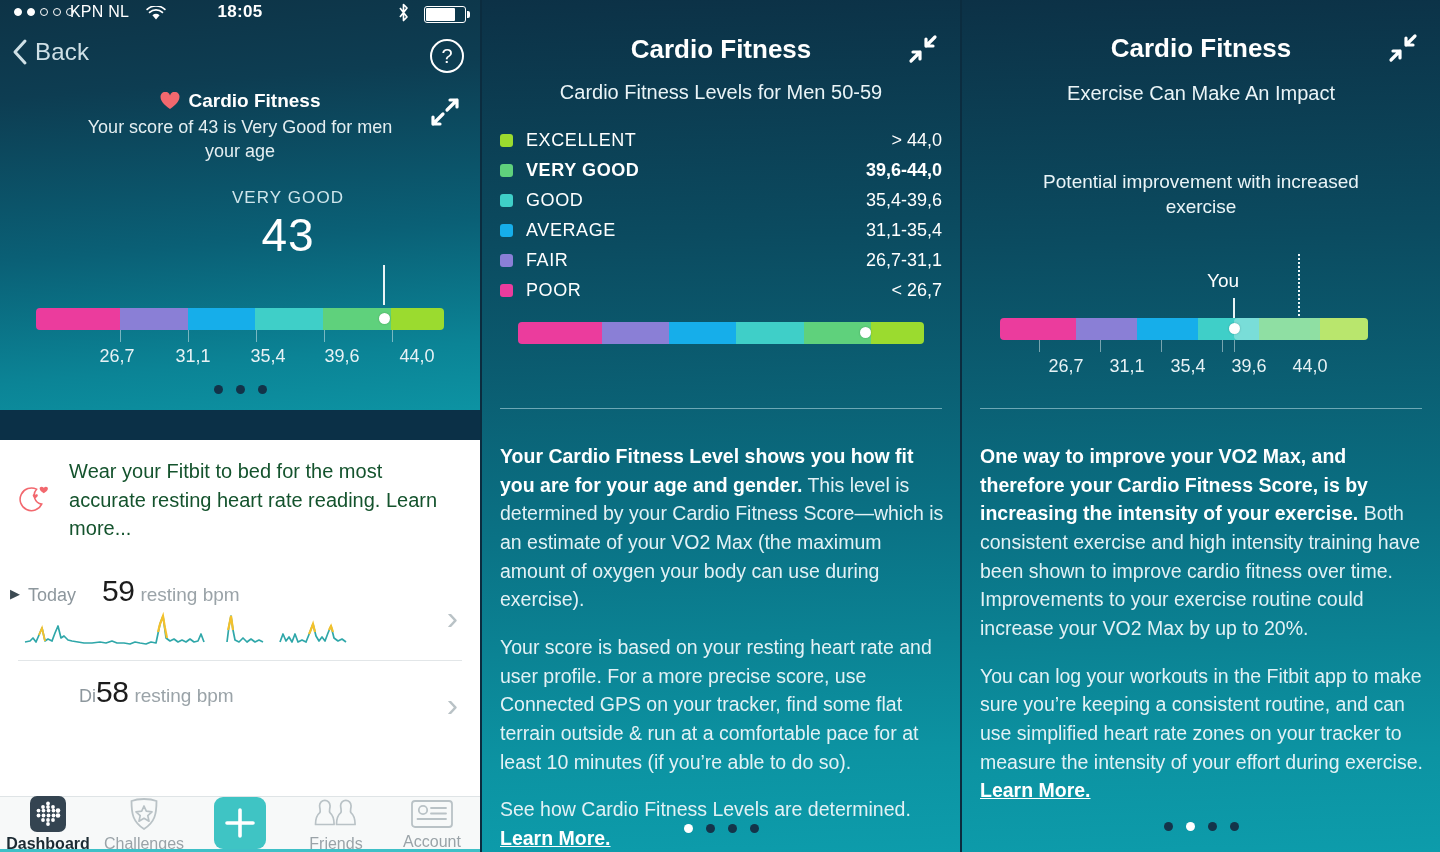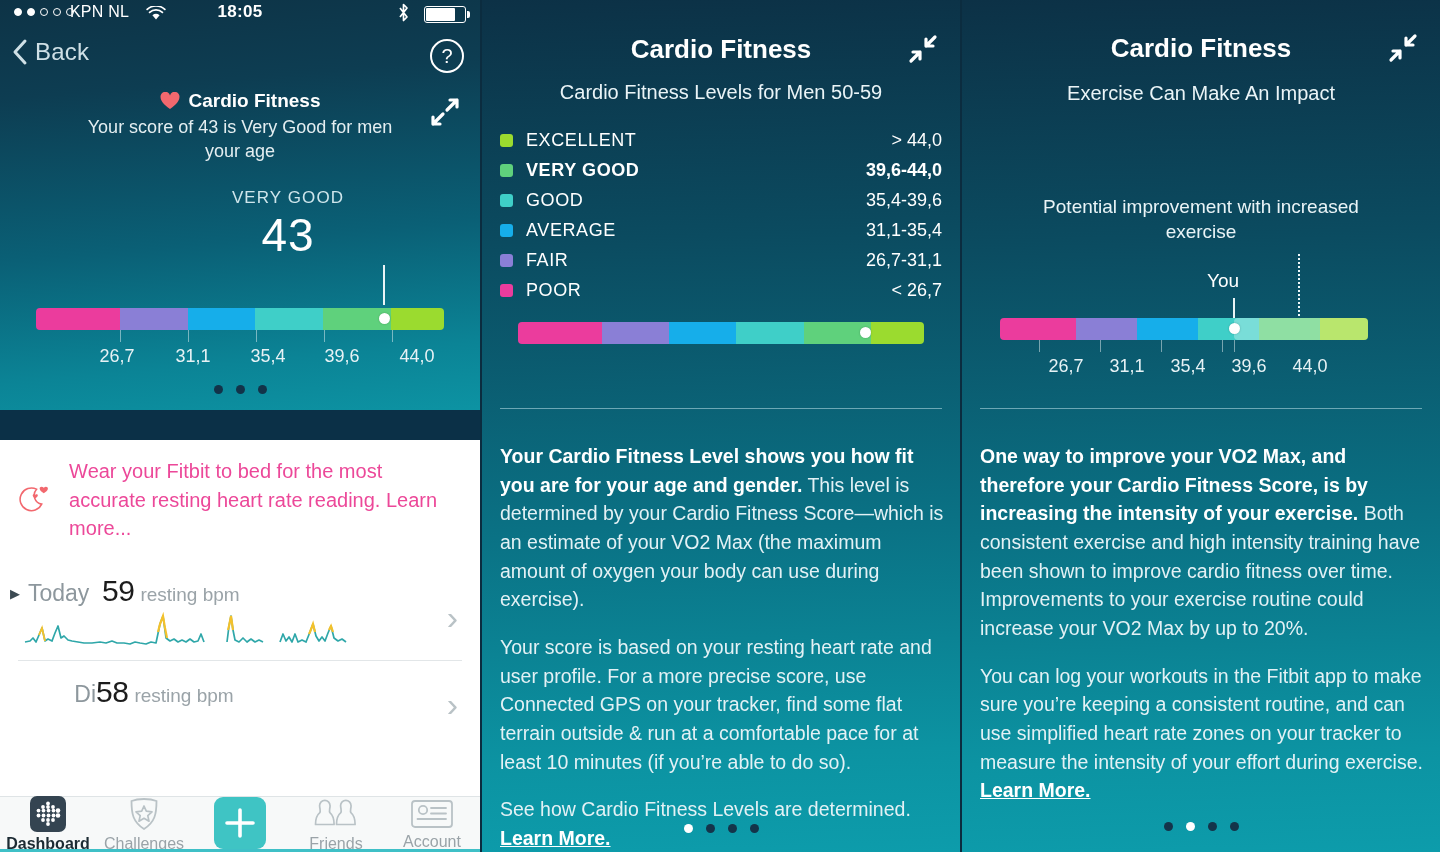--- a/index.html
+++ b/index.html
@@ -62,28 +62,28 @@
   .knob { position:absolute; width:11px; height:11px; border-radius:50%; background:#fff; box-shadow:0 0 2px rgba(0,0,0,.25); }
 
   .pagedots { position:absolute; left:0; right:0; display:flex; gap:13px; justify-content:center; }
   .pagedots i { width:9px; height:9px; border-radius:50%; background:#14344a; display:block; }
   .pagedots i.on { background:#fff; }
   .pagedots.dark i { background:#123349; }
 
   .p1-gap { height:30px; background:#0b3047; }
 
   .tipcard { height:120px; background:#fff; display:flex; align-items:center; gap:14px; padding:0 22px 0 18px; }
-  .tipcard .txt { color:#ec4899; font-size:20px; line-height:1.42; font-weight:400; }
+  .tipcard .txt { color:#14532d; font-size:20px; line-height:1.42; font-weight:400; }
 
   .weekhdr { height:40px; background:#0b3047; color:#fff; display:flex; align-items:center; padding-left:18px; font-size:20px; font-weight:700; }
 
   .dayrow { position:relative; background:#fff; }
   .dayrow .line1 { display:flex; align-items:baseline; gap:0; padding:14px 0 0 10px; }
   .dayrow .tri { color:#3c4a52; font-size:13px; margin-right:8px; position:relative; top:-3px; }
-  .dayrow .dname { color:#8d979d; font-size:23px; width:74px; }
+  .dayrow .dname { color:#8d979d; font-size:18px; width:74px; }
   .dayrow .bpm { color:#1c1c1c; font-size:30px; font-weight:400; letter-spacing:-.5px; }
   .dayrow .unit { color:#9aa3a8; font-size:19px; margin-left:6px; }
   .dayrow .chev { position:absolute; right:22px; top:38px; color:#b9c2c6; font-size:34px; font-weight:300; }
   .rowsep { height:1px; background:#e2e6e8; margin:0 18px; }
 
   .tabbar { position:absolute; left:0; bottom:0; width:480px; height:56px; background:#f7f9f9; border-top:1px solid #dfe4e6;
             display:flex; align-items:center; }
   .tabbar:after { content:""; position:absolute; left:0; right:0; bottom:0; height:3px; background:#3fc0c7; }
   .tab { flex:1; display:flex; flex-direction:column; align-items:center; justify-content:center; gap:3px; }
   .tab .lbl { font-size:16px; color:#9aa3a8; }
@@ -396,21 +396,21 @@
   <div class="panel p3">
     <div class="ptitle" style="position:absolute;left:0;right:0;top:33px;">Cardio Fitness</div>
     <div class="collapse-ico" style="top:33px;">
       <svg width="30" height="30" viewBox="0 0 30 30">
         <path d="M27 3 L18 12 M18 5 L18 12 L25 12" stroke="#fff" stroke-width="3.2" fill="none" stroke-linecap="round" stroke-linejoin="round"></path>
         <path d="M3 27 L12 18 M12 25 L12 18 L5 18" stroke="#fff" stroke-width="3.2" fill="none" stroke-linecap="round" stroke-linejoin="round"></path>
       </svg>
     </div>
     <div class="psub" style="position:absolute;left:0;right:0;top:82px;">Exercise Can Make An Impact</div>
 
-    <div class="p3-note" style="top:195px; padding:0 76px;">Potential improvement with increased exercise</div>
+    <div class="p3-note" style="top:170px; padding:0 76px;">Potential improvement with increased exercise</div>
 
     <div class="p3-dotted" style="left:336px; top:254px; height:62px;"></div>
     <div class="p3-you" style="left:245px; top:270px;">You</div>
     <div class="p3-stem" style="left:271px; top:298px; height:28px; background:#eaf4f6;"></div>
 
     <div class="bar" style="left:38px; width:368px; top:318px;">
       <i style="width:20.6%;background:#EB3C9D"></i>
       <i style="width:16.6%;background:#8A7FD6"></i>
       <i style="width:16.6%;background:#16AEEA"></i>
       <i style="width:16.6%;background:#3FCFC8"></i>

